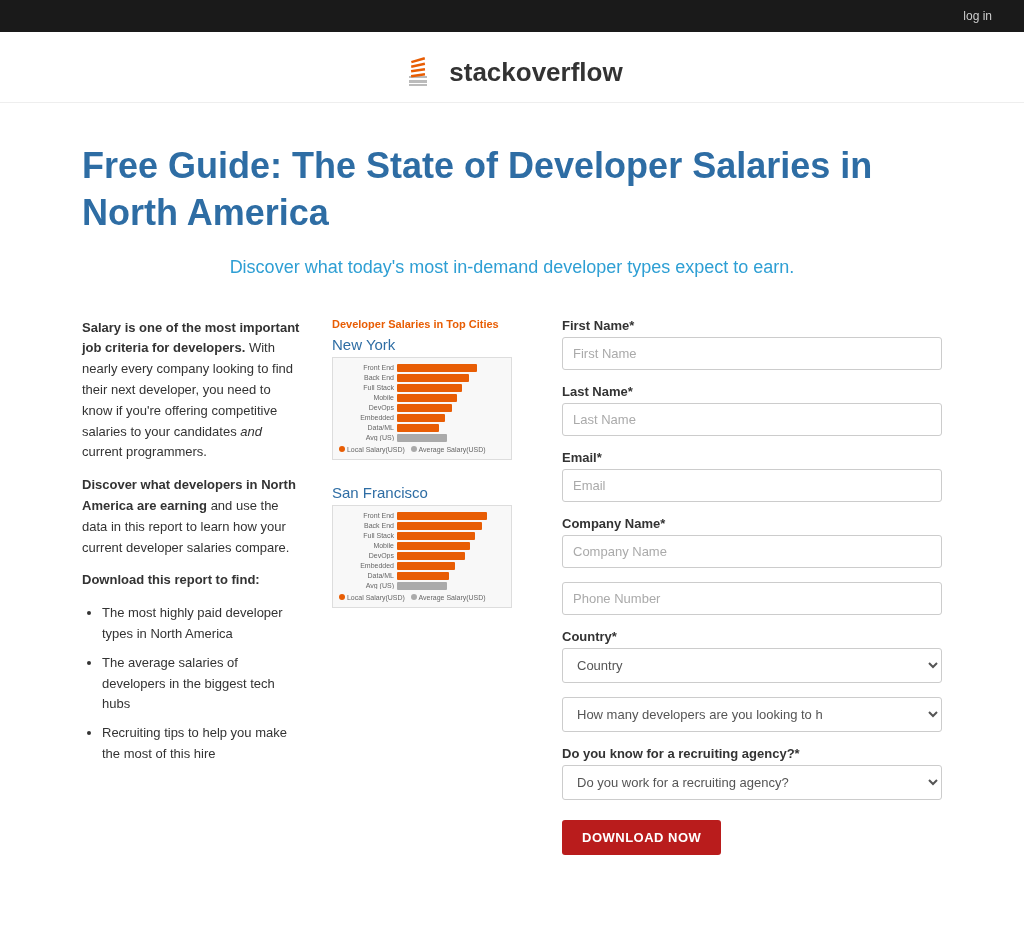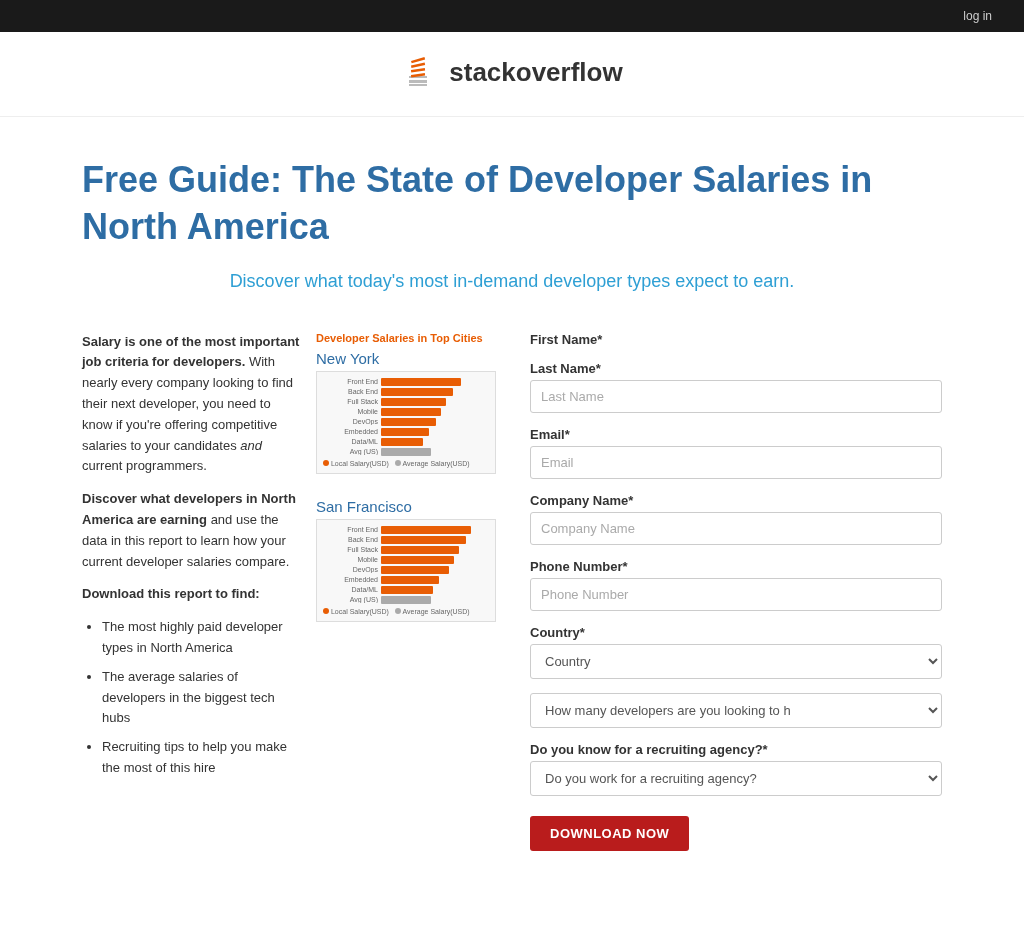--- a/index.html
+++ b/index.html
@@ -18,21 +18,21 @@
       color: #ccc;
       font-size: 12px;
       text-decoration: none;
     }
 
     
     .header {
       display: flex;
       justify-content: center;
       align-items: center;
-      padding: 20px 0 24px;
+      padding: 20px 0 10px;
       border-bottom: 1px solid #eee;
     }
     .logo-container {
       display: flex;
       align-items: center;
       gap: 8px;
     }
     .logo-icon {
       width: 40px;
       height: 40px;
@@ -62,21 +62,21 @@
 
     .page-subtitle {
       text-align: center;
       color: #2e9fd4;
       font-size: 18px;
       margin-bottom: 40px;
     }
 
     .content-area {
       display: flex;
-      gap: 14px;
+      gap: 30px;
       align-items: flex-start;
     }
 
     
     .left-col {
       flex: 0 0 220px;
       font-size: 13px;
       line-height: 1.6;
     }
     .left-col p { margin-bottom: 12px; }
@@ -337,39 +337,39 @@
           </div>
         </div>
       </div>
     </div>
 
     <div class="right-col">
       <form>
 
         <div class="form-group">
           <label class="form-label">First Name*</label>
+          <input type="text" class="form-input" placeholder="First Name" style="">
         </div>
 
         <div class="form-group">
           <label class="form-label">Last Name*</label>
           <input type="text" class="form-input" placeholder="Last Name" style="">
         </div>
 
         <div class="form-group">
           <label class="form-label">Email*</label>
           <input type="email" class="form-input" placeholder="Email" style="">
         </div>
 
         <div class="form-group">
           <label class="form-label">Company Name*</label>
           <input type="text" class="form-input" placeholder="Company Name" style="">
         </div>
 
         <div class="form-group">
-          <label class="form-label">Phone Number*</label>
           <input type="tel" class="form-input" placeholder="Phone Number" style="">
         </div>
 
         <div class="form-group">
           <label class="form-label">Country*</label>
           <select class="form-select">
             <option>Country</option>
             <option>United States</option>
             <option>Canada</option>
             <option>United Kingdom</option>

